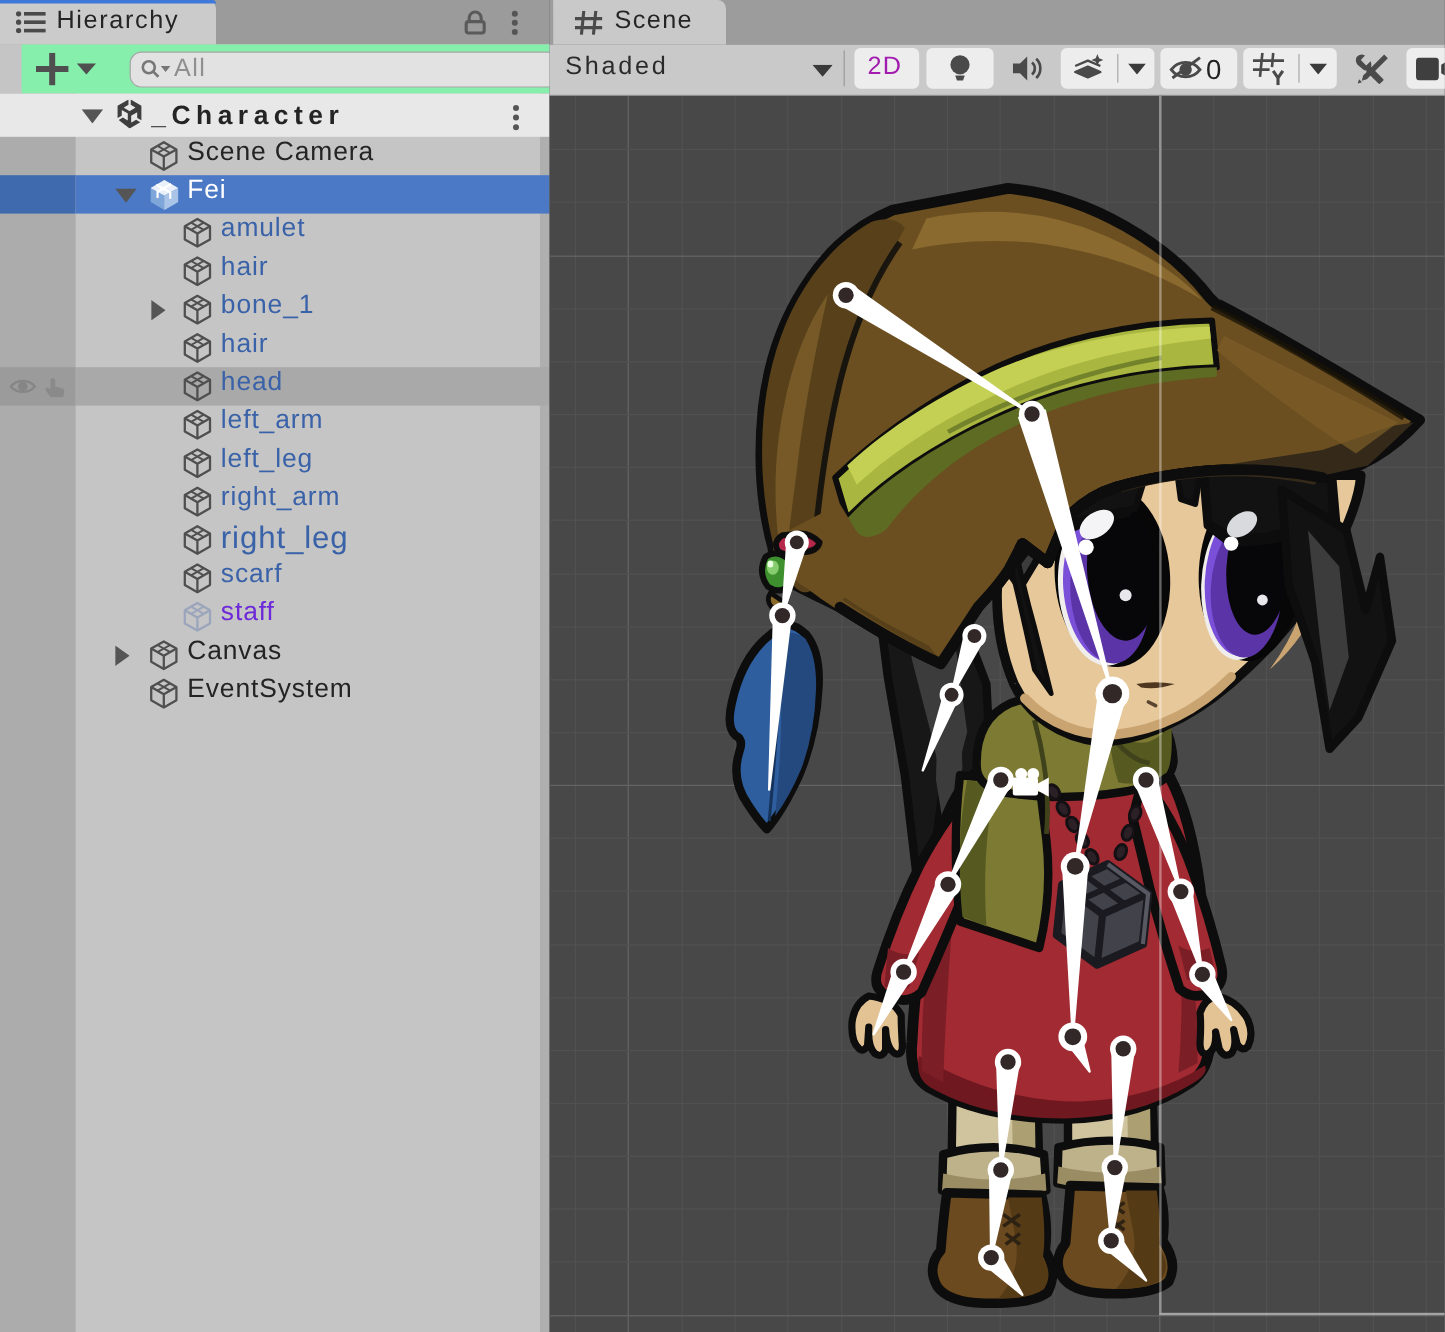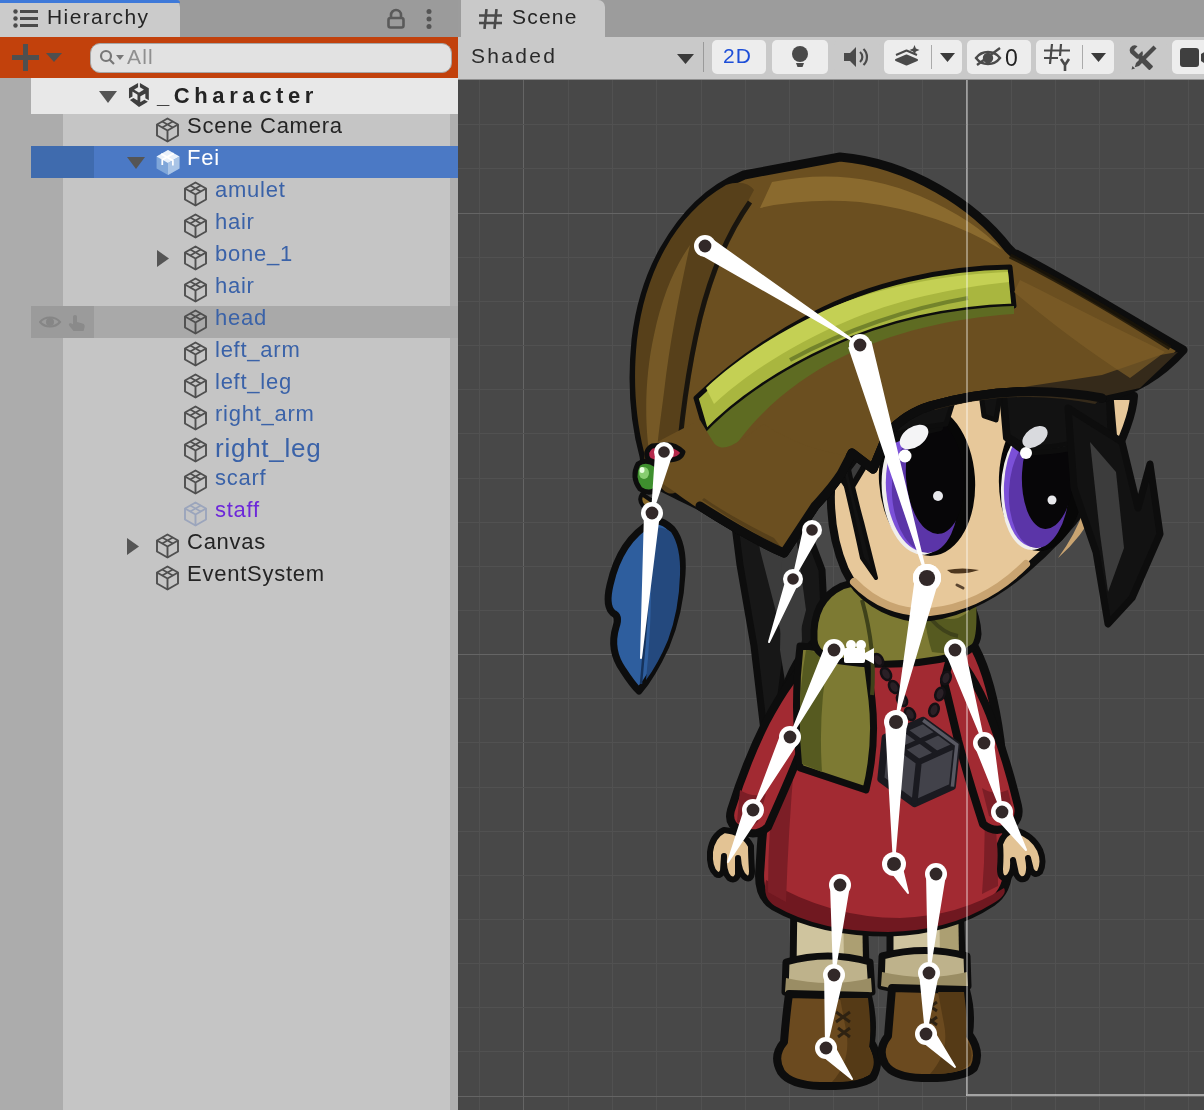--- a/index.html
+++ b/index.html
@@ -4,27 +4,27 @@
 <style>
   html,body{margin:0;padding:0;}
   body{width:1204px;height:1110px;overflow:hidden;font-family:"Liberation Sans",sans-serif;-webkit-font-smoothing:antialiased;}
   #app{position:relative;width:1204px;height:1110px;background:#C5C5C5;padding-left:16px;}
   .abs{position:absolute;}
   
   #ltabbar{left:0;top:0;width:458px;height:37px;background:#9B9B9B;}
   #ltab{left:0;top:0;width:180px;height:37px;background:#CBCBCB;border-radius:0 7px 0 0;}
   #ltab .blue{position:absolute;left:0;top:0;width:180px;height:3px;background:#3E79D9;border-radius:0 4px 0 0;}
   #ltab .txt{position:absolute;left:47px;top:5px;font-size:21px;color:#252525;letter-spacing:1.4px;}
-  #ltoolbar{left:0;top:37px;width:458px;height:42px;background:#c2410c;border-bottom:4px solid #000000;}
+  #ltoolbar{left:18px;top:37px;width:458px;height:42px;background:#86efac;border-bottom:4px solid #000000;}
   #search{left:90px;top:6px;width:360px;height:28px;background:#E2E2E2;border:1px solid #A6A6A6;border-radius:10px;}
   #search .all{position:absolute;left:36px;top:1px;font-size:21px;color:#8F8F8F;letter-spacing:1.2px;}
   
   #tree{left:0;top:78px;width:458px;height:1032px;background:#C5C5C5;}
   #gutter{left:0;top:0;width:63px;height:1032px;background:#ACACAC;}
-  .row{position:absolute;left:0;width:458px;height:32px;margin-left:31px;}
+  .row{position:absolute;left:0;width:458px;height:32px;}
   .row .lbl{position:absolute;top:-1px;font-size:22px;white-space:pre;letter-spacing:0.75px;}
   .blue-t{color:#3A62A8;}
   .blk-t{color:#242424;}
   .mut-t{color:#6d28d9;}
   .wht-t{color:#FFFFFF;}
   
   #rpane{left:458px;top:0;width:746px;height:1110px;background:#484848;}
   #rtabbar{left:0;top:0;width:746px;height:37px;background:#9C9C9C;}
   #rtab{left:3px;top:0;width:144px;height:37px;background:#C9C9C9;border-radius:0 7px 0 0;}
   #rtab .txt{position:absolute;left:51px;top:5px;font-size:21px;color:#252525;letter-spacing:1.2px;}
@@ -511,21 +511,21 @@
         <div class="txt">Scene</div>
       </div>
     </div>
     <div id="rtoolbar" class="abs">
       <div class="shaded">Shaded</div>
       <svg class="abs" style="left:219px;top:17px" width="17" height="10" viewBox="0 0 17 10">
           <path d="M0 0 L17 0 L8.5 10 Z" fill="#3a3a3a"></path>
         </svg>
       <div class="abs" style="left:245px;top:5px;width:1px;height:30px;background:#9a9a9a"></div>
       <div class="tbtn" style="left:254px;width:54px;">
-          <div class="abs" style="left:11px;top:4px;font-size:21px;color:#1d4ed8;letter-spacing:1px;">2D</div>
+          <div class="abs" style="left:11px;top:4px;font-size:21px;color:#a21caf;letter-spacing:1px;">2D</div>
         </div>
       <div class="tbtn" style="left:314px;width:56px;">
         <svg class="abs" style="left:18px;top:5px" width="20" height="24" viewBox="0 0 20 24">
           <circle cx="10" cy="9" r="8" fill="#4a4a4a"></circle>
             <path d="M6 18 h8 l-1.5 4 h-5 Z" fill="#4a4a4a"></path>
         </svg>
       </div>
       <div class="tbtn-g" style="left:376px;width:46px;background:#C9C9C9">
         <svg class="abs" style="left:10px;top:6px" width="26" height="22" viewBox="0 0 26 22">
           <path d="M0 7 h6 l6-6 v20 l-6-6 h-6 Z" fill="#4a4a4a"></path>

